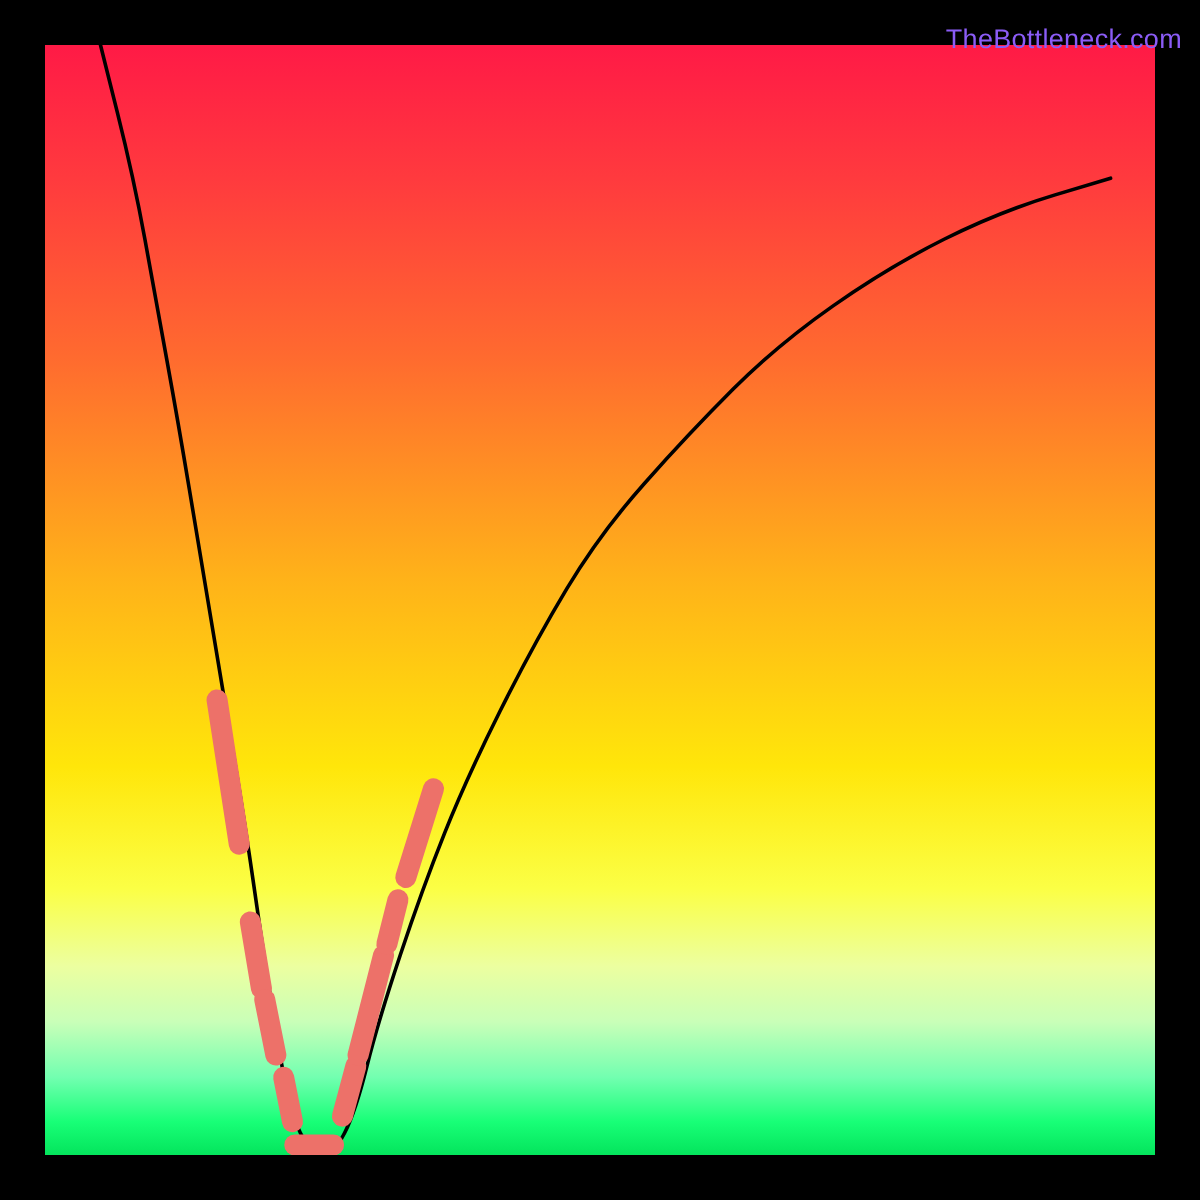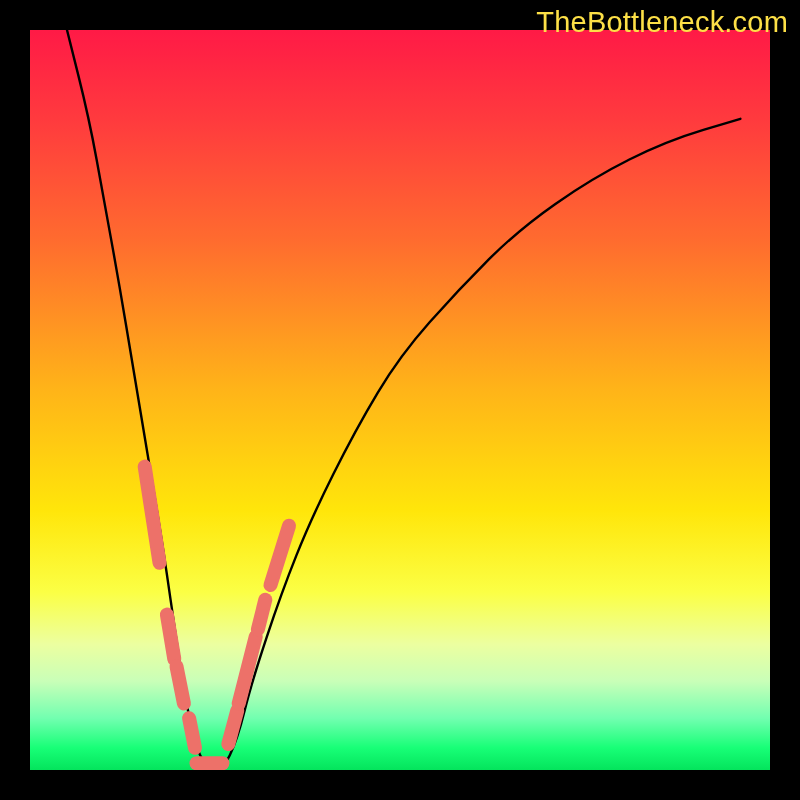--- a/index.html
+++ b/index.html
@@ -33,24 +33,24 @@
       #ffe60a 65%,
       #fbff45 76%,
       #ecffa0 83%,
       #c9ffb8 88%,
       #72ffb0 93%,
       #18ff77 97%,
       #04e45c 100%);
   }
   .watermark {
     position: absolute;
-    top: 6px;
+    top: 16px;
     right: 12px;
-    color: #fde047;
-    font-size: 29px;
+    color: #8b5cf6;
+    font-size: 18px;
     font-family: Arial, Helvetica, sans-serif;
     letter-spacing: 0.2px;
     user-select: none;
   }
   svg.overlay {
     position: absolute;
     top: 30px;
     left: 30px;
     width: 740px;
     height: 740px;

